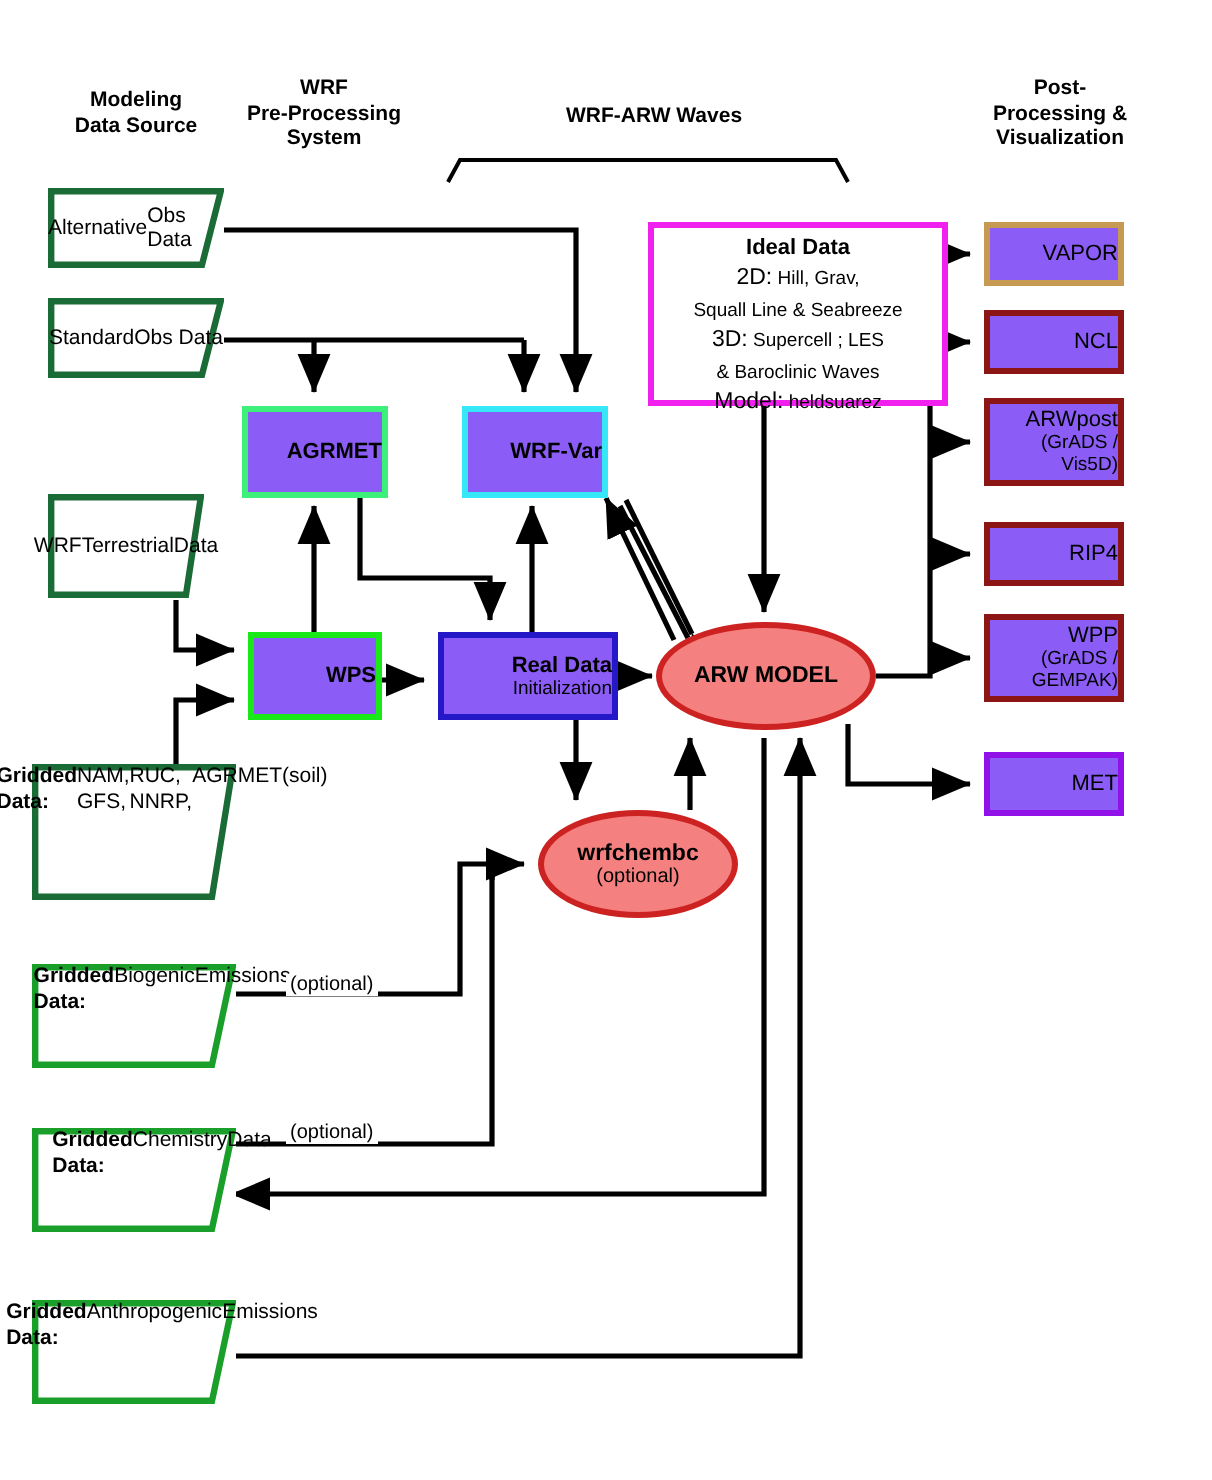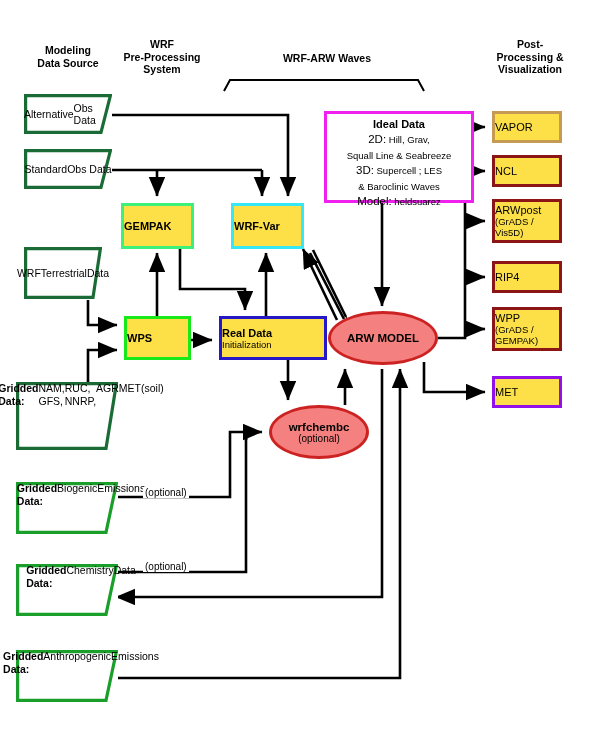--- a/index.html
+++ b/index.html
@@ -35,24 +35,24 @@
     text-align:center;
     font-size:10.5px;
     font-weight:bold;
     color:#000;
     line-height:12.5px;
   }
   
   .node{
     position:absolute;
     box-sizing:border-box;
-    background:#fde047;
+    background:#8b5cf6;
     display:flex;
     flex-direction:column;
-    align-items:flex-start;
+    align-items:flex-end;
     justify-content:center;
     text-align:center;
     color:#000;
   }
   .node .l1{font-size:11px;}
   .node .l2{font-size:9.5px;}
   .bold .l1{font-weight:bold;}
   
   .para{
     position:absolute;
@@ -256,29 +256,29 @@
         <div class="inner">
           <div class="t tb">Gridded Data:</div>
           <div class="t">Anthropogenic</div>
           <div class="t">Emissions</div>
         </div>
       </div>
     </div>
 
   <div id="procs">
       <div class="node bold" style="left: 121px; top: 203px; width: 73px; height: 46px; border: 3px solid rgb(60, 240, 122);">
-        <div class="l1">GEMPAK</div>
+        <div class="l1">AGRMET</div>
       </div>
       <div class="node bold" style="left: 231px; top: 203px; width: 73px; height: 46px; border: 3px solid rgb(53, 231, 247);">
         <div class="l1">WRF-Var</div>
       </div>
       <div class="node bold" style="left: 124px; top: 316px; width: 67px; height: 44px; border: 3px solid rgb(25, 233, 25);">
         <div class="l1">WPS</div>
       </div>
-      <div class="node bold" style="left: 219px; top: 316px; width: 108px; height: 44px; border: 3px solid rgb(36, 24, 200);">
+      <div class="node bold" style="left: 219px; top: 316px; width: 90px; height: 44px; border: 3px solid rgb(36, 24, 200);">
         <div class="l1">Real Data</div>
         <div class="l2">Initialization</div>
       </div>
     </div>
 
   <div id="ideal">
       <div class="ideal" style="left: 324px; top: 111px; width: 150px; height: 92px; border: 3px solid rgb(240, 32, 238);">
         <div class="hd">Ideal Data</div>
         <div class="r"><span class="big">2D:</span><span class="sm"> Hill, Grav,</span></div>
         <div class="r"><span class="sm">Squall Line &amp; Seabreeze</span></div>

